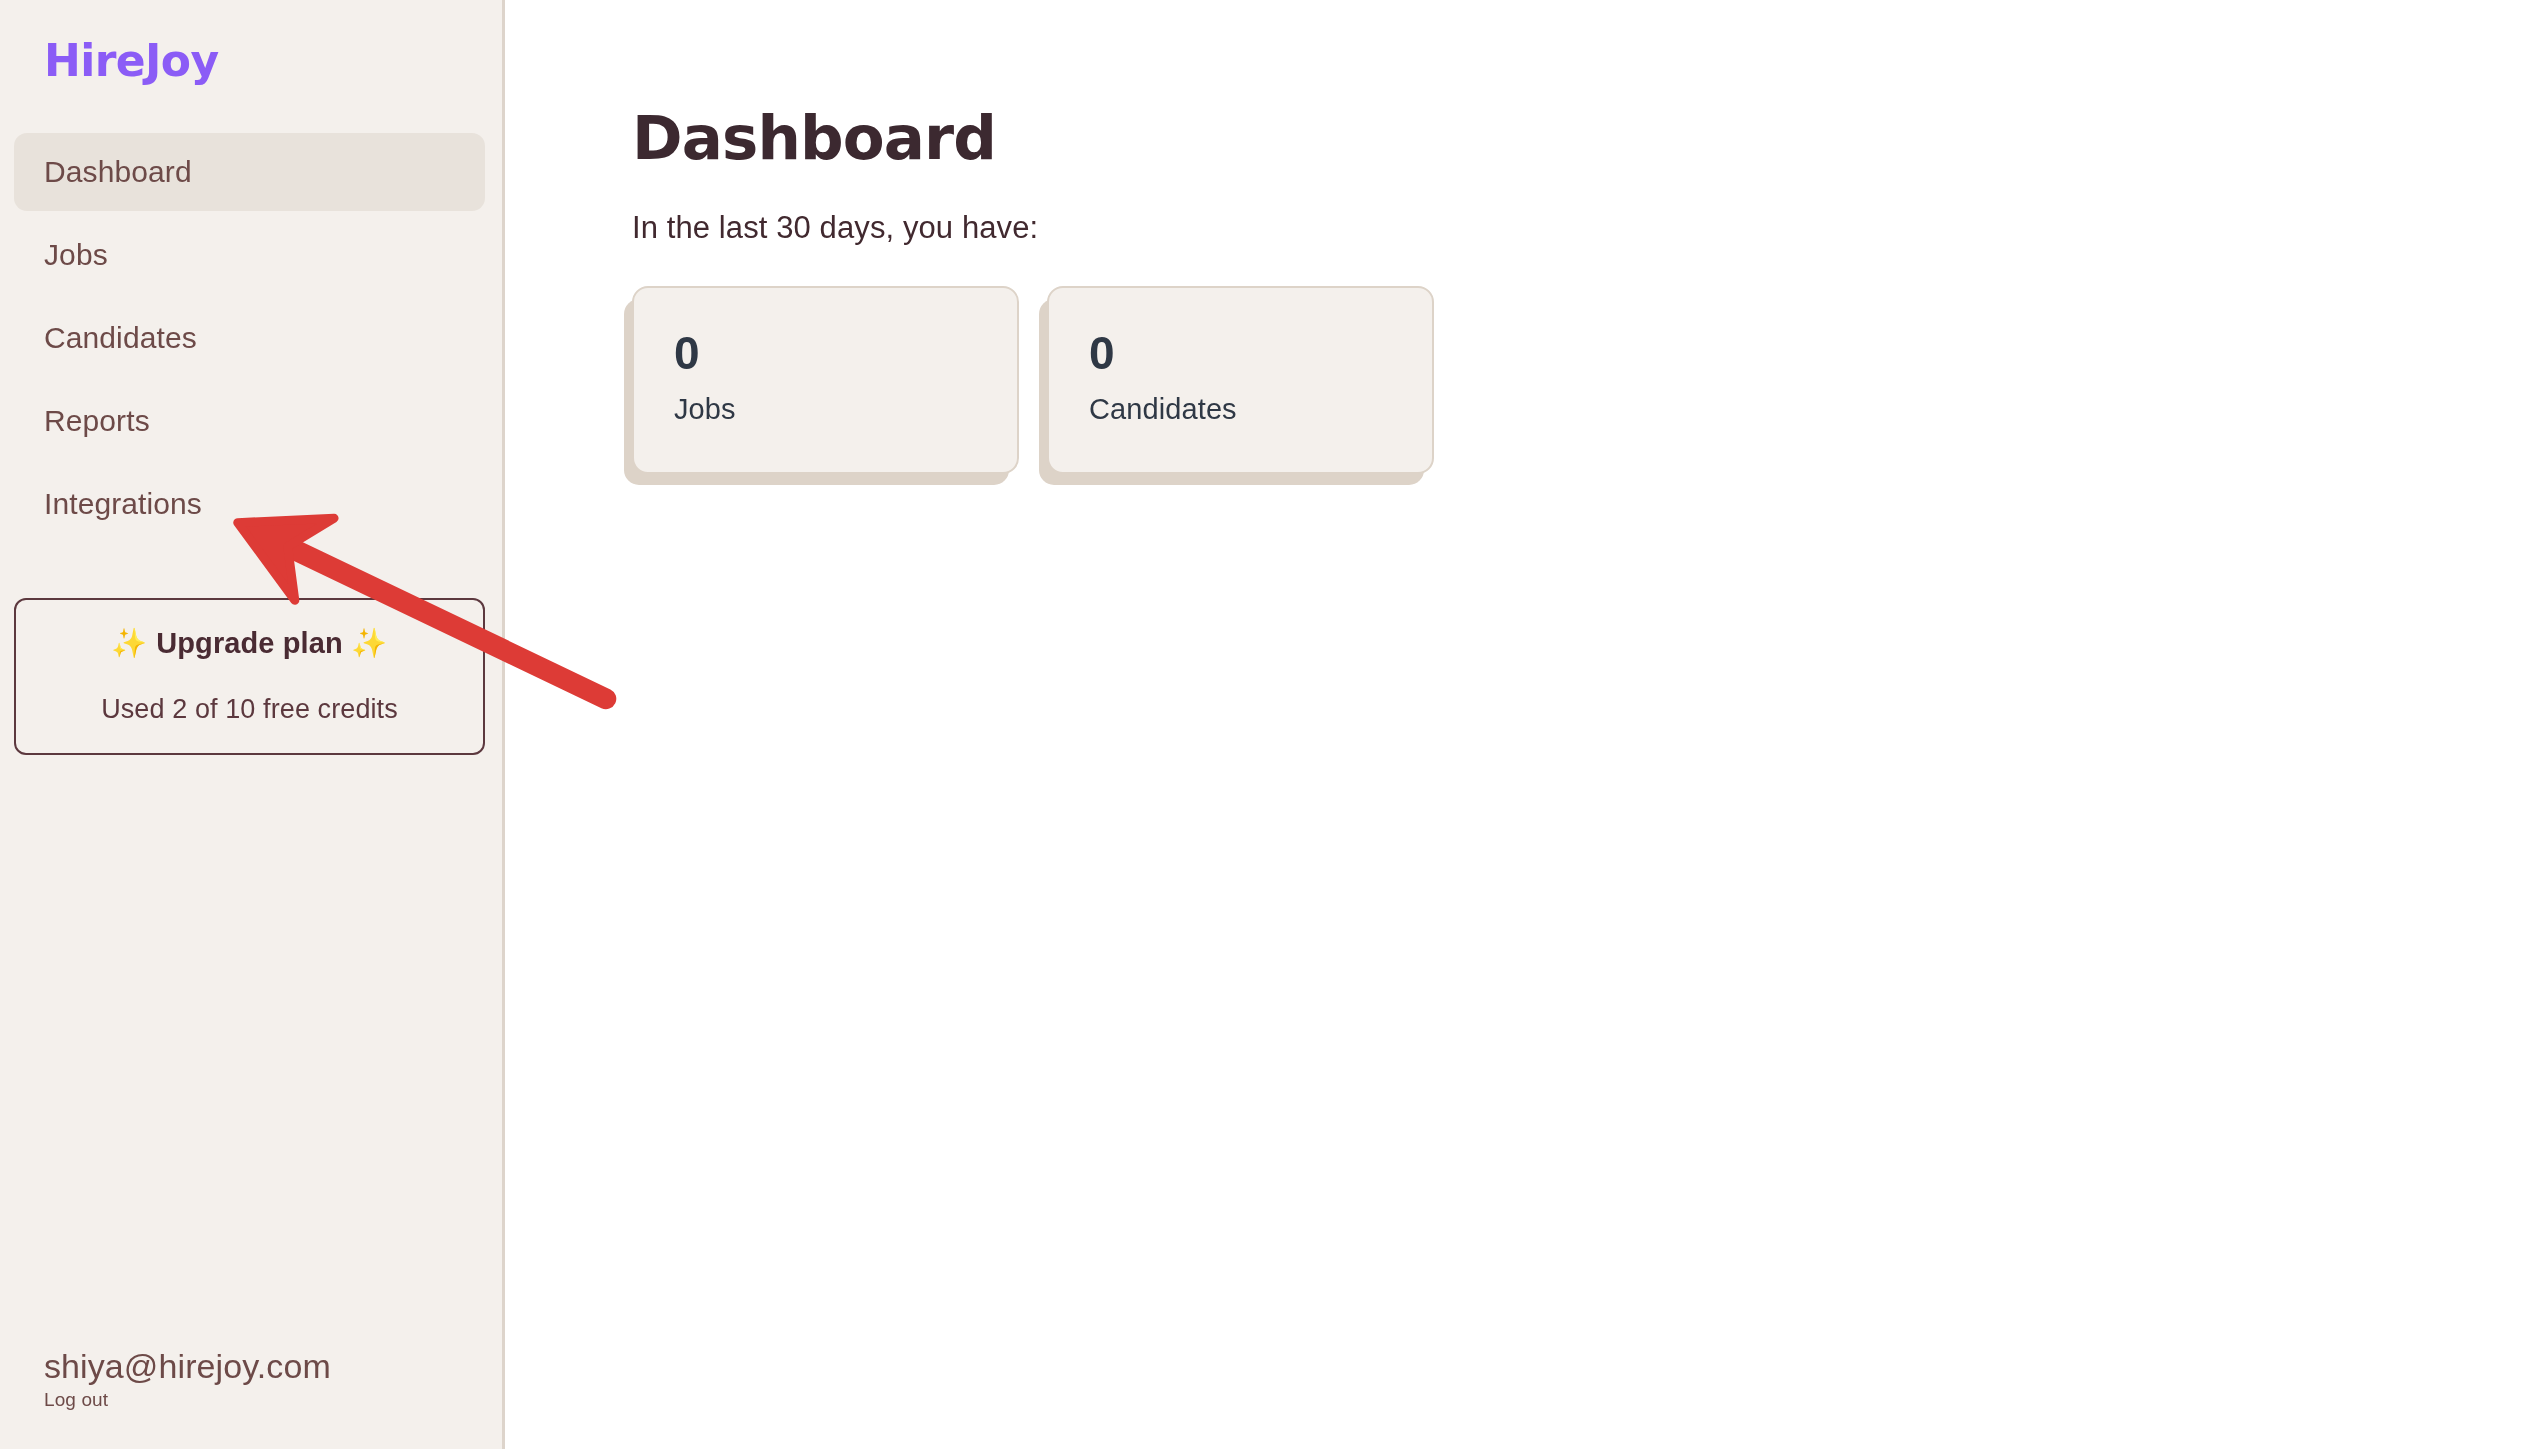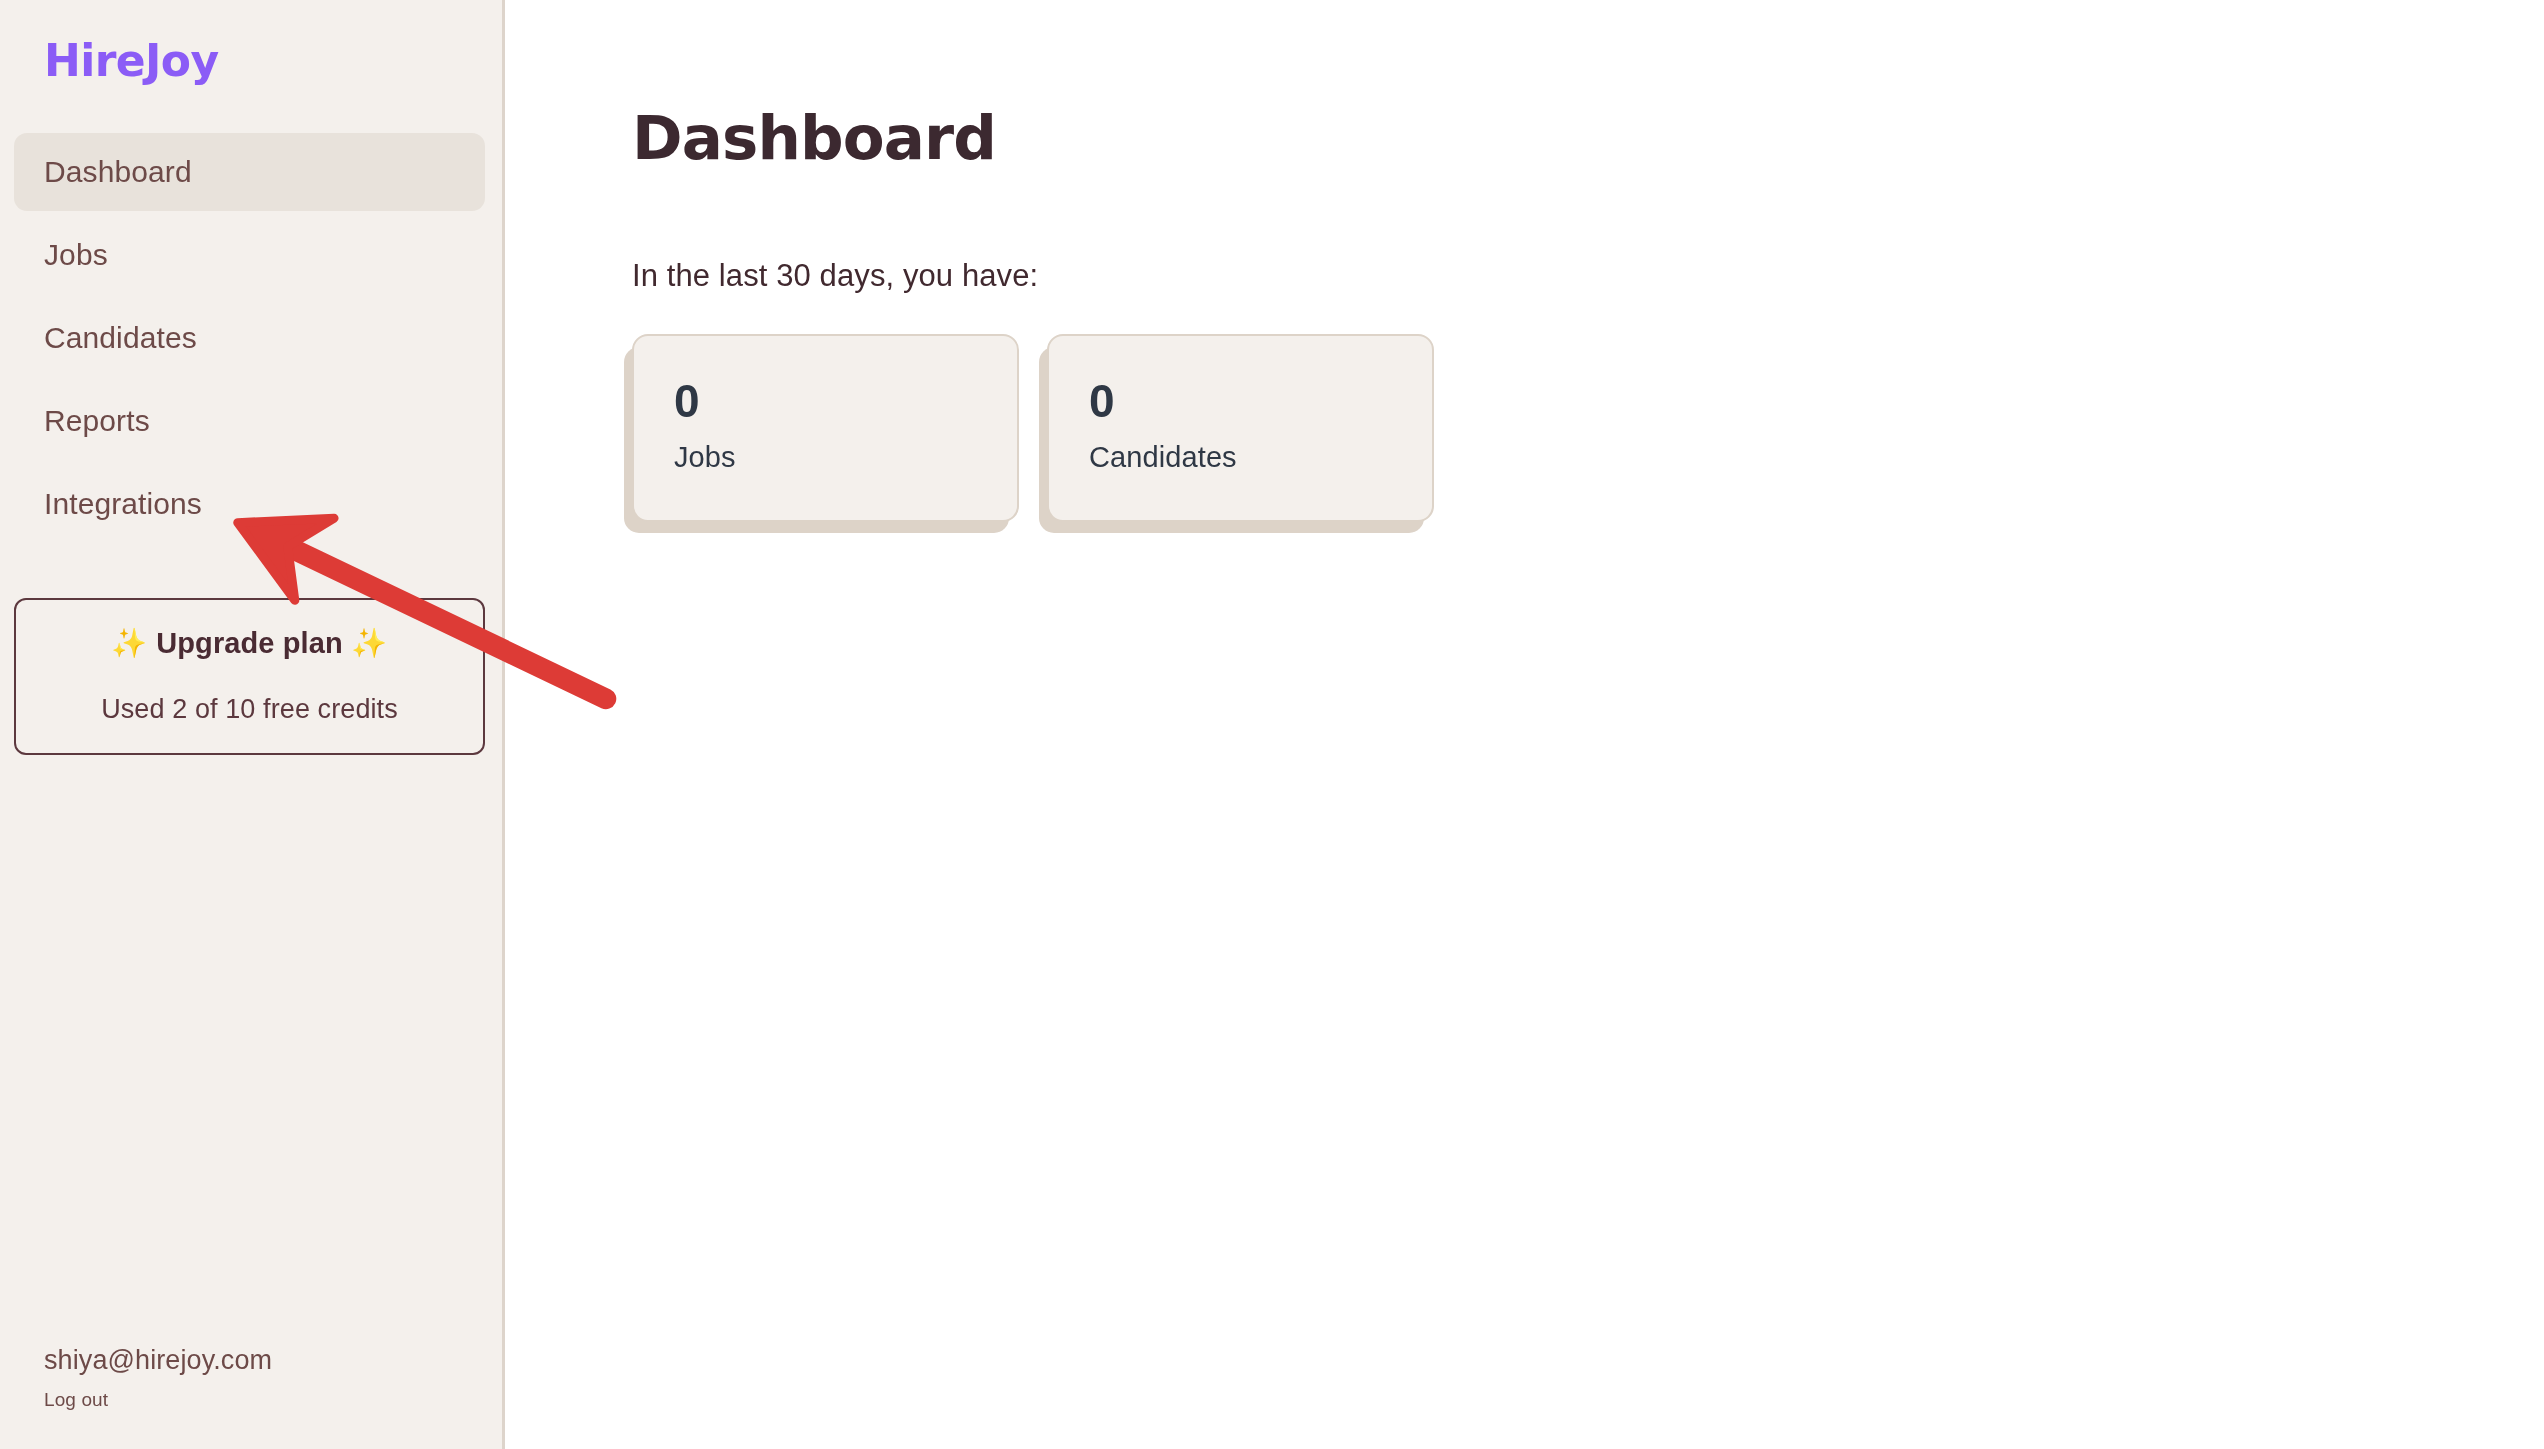--- a/index.html
+++ b/index.html
@@ -100,23 +100,23 @@
     letter-spacing: 0.1px;
   }
 
   
   .sidebar-footer {
     margin-top: auto;
     padding: 0 0 38px 44px;
   }
 
   .footer-email {
-    font-size: 27px;
+    font-size: 34px;
     color: #6d4a48;
-    margin-bottom: 13px;
+    margin-bottom: 3px;
     letter-spacing: 0.1px;
   }
 
   .footer-logout {
     font-size: 19px;
     color: #6d4a48;
     cursor: pointer;
     letter-spacing: 0.1px;
   }
 
@@ -131,21 +131,21 @@
   .page-title {
     font-size: 61px;
     font-weight: 800;
     letter-spacing: -0.9px;
     color: #3c2930;
     line-height: 1;
     font-family: "DejaVu Sans", "Liberation Sans", sans-serif;
   }
 
   .subtitle {
-    margin-top: 90px;
+    margin-top: 42px;
     font-size: 31px;
     color: #41292f;
     letter-spacing: 0.1px;
   }
 
   .cards {
     display: flex;
     gap: 28px;
     margin-top: 40px;
   }

